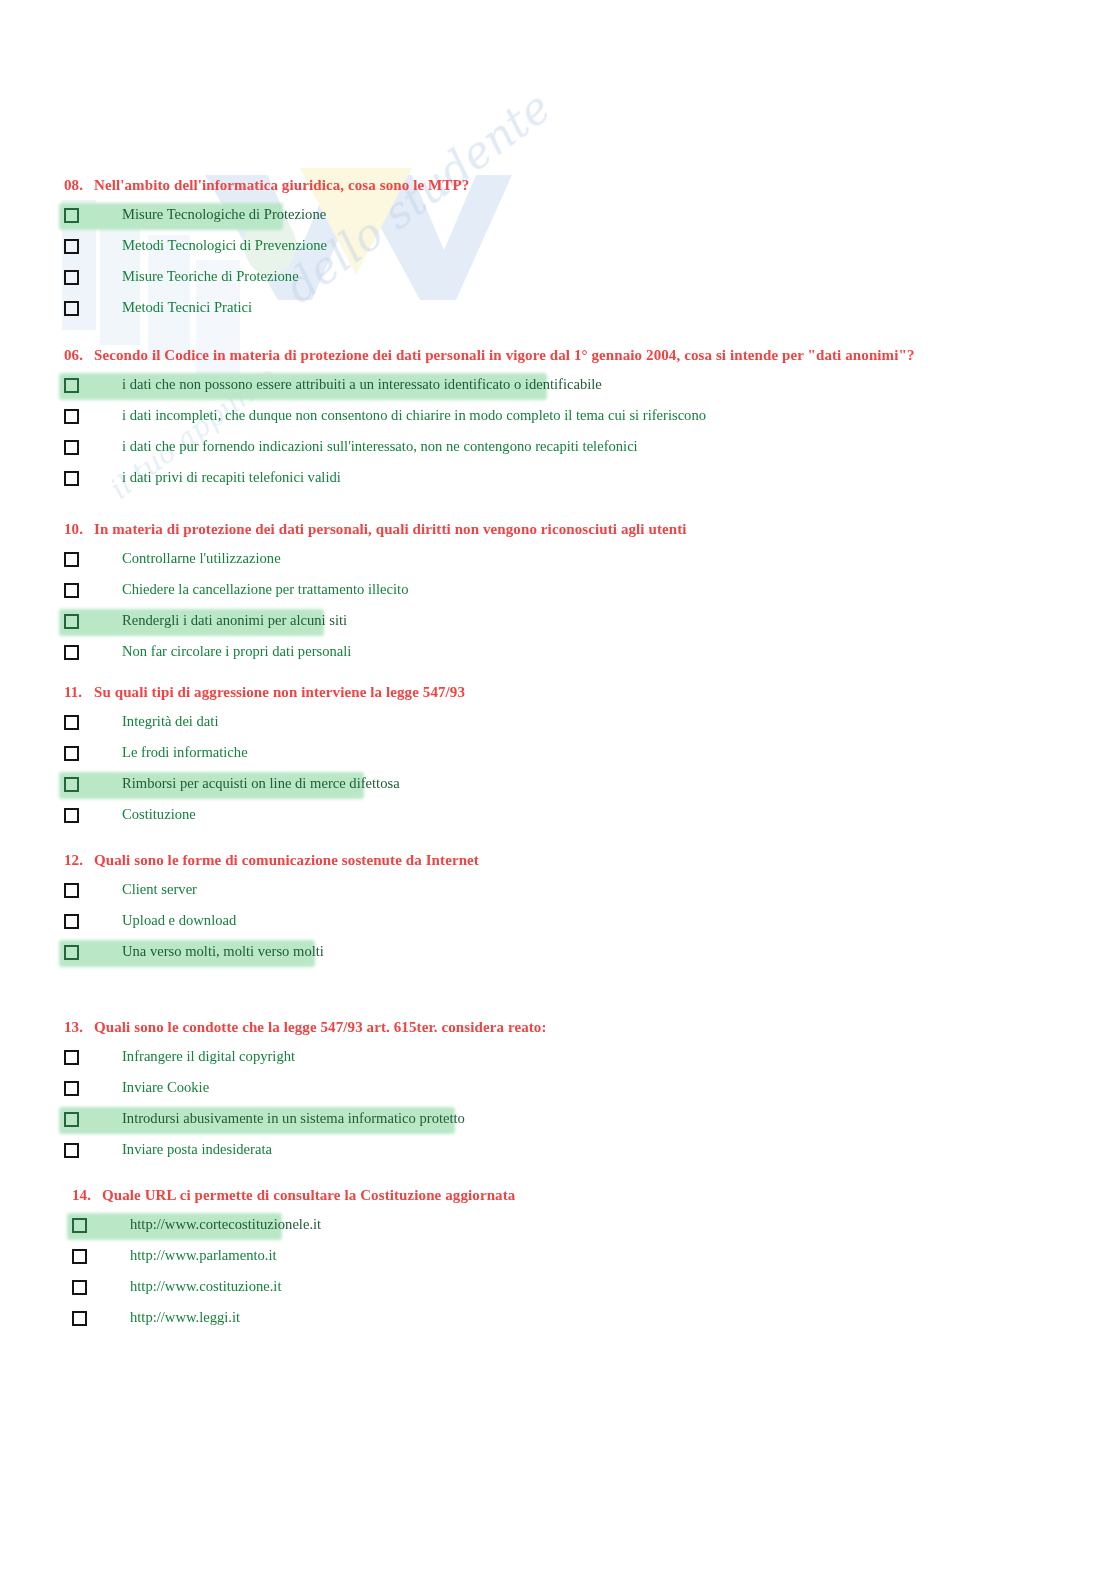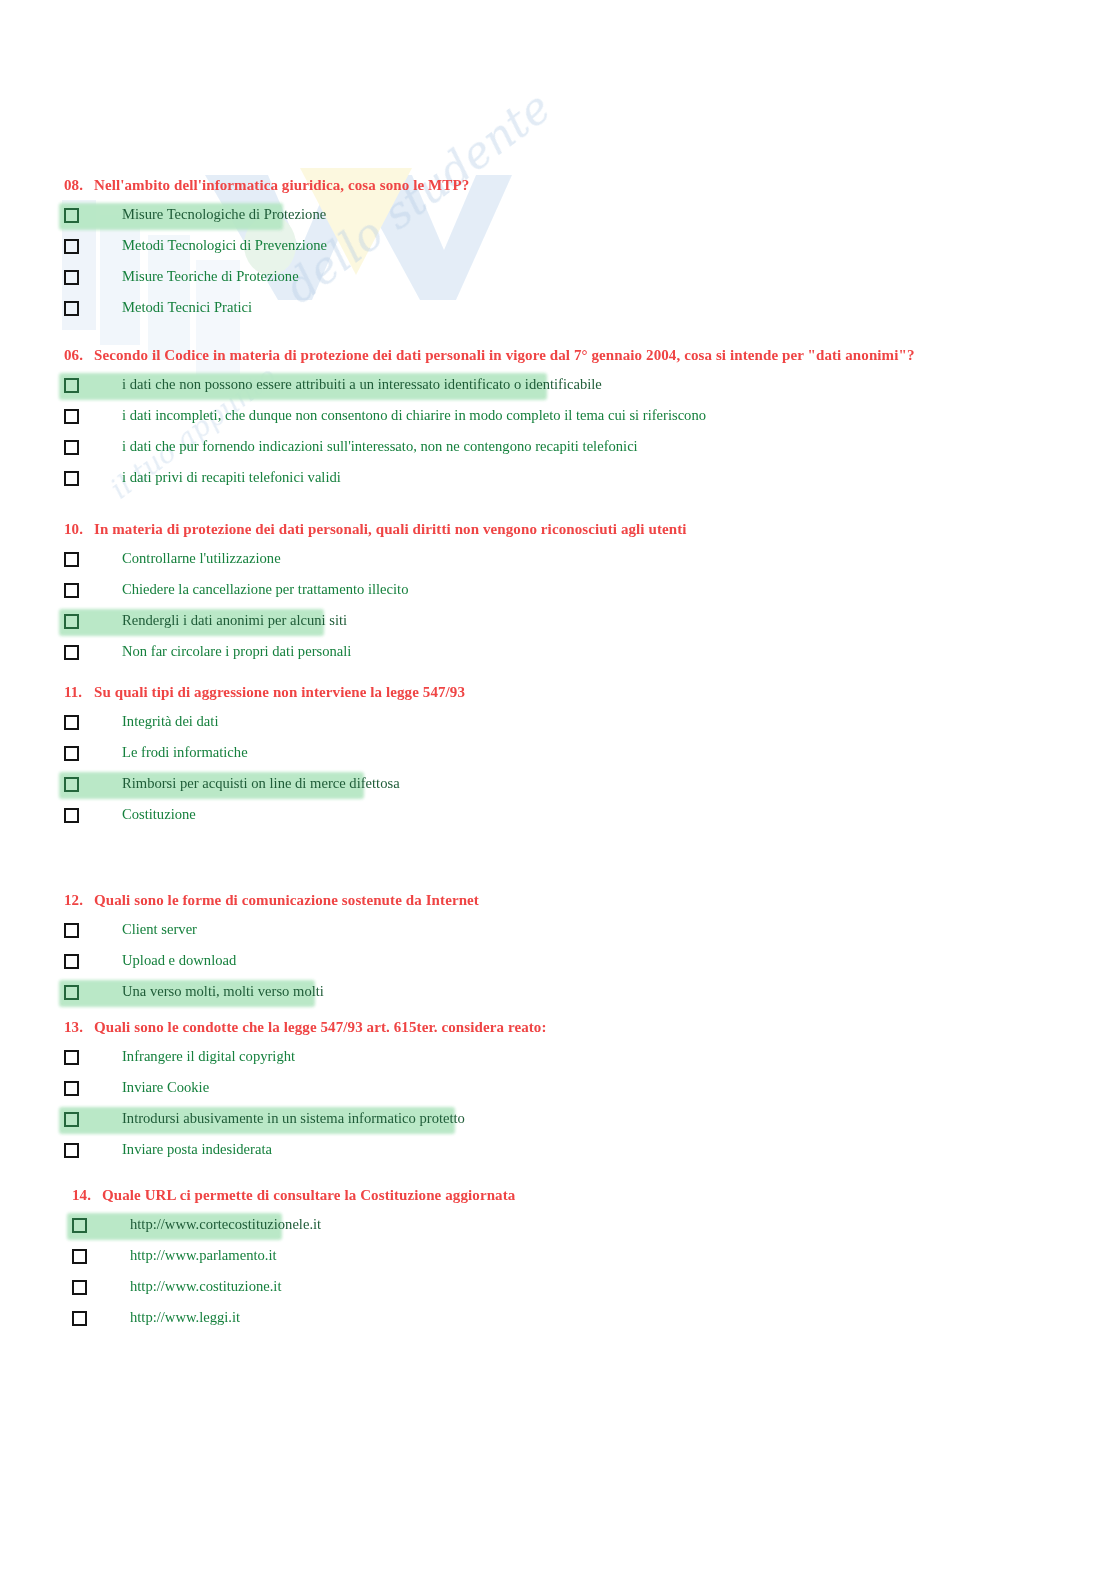--- a/index.html
+++ b/index.html
@@ -146,21 +146,21 @@
       <div class="option-row">
         <div class="checkbox"></div>
         <span class="opt-label">Misure Teoriche di Protezione</span>
       </div>
       <div class="option-row">
         <div class="checkbox"></div>
         <span class="opt-label">Metodi Tecnici Pratici</span>
       </div>
     </div>
     <div class="question-block" style="top: 346px;">
-      <div class="q-header"><span class="q-num">06.</span><span>Secondo il Codice in materia di protezione dei dati personali in vigore dal 7° gennaio 2004, cosa si intende per "dati anonimi"?</span></div>
+      <div class="q-header"><span class="q-num">06.</span><span>Secondo il Codice in materia di protezione dei dati personali in vigore dal 1° gennaio 2004, cosa si intende per "dati anonimi"?</span></div>
       <div class="option-row hl">
         <div class="hl-band" style="width: 488px;"></div>
         <div class="checkbox"></div>
         <span class="opt-label">i dati che non possono essere attribuiti a un interessato identificato o identificabile</span>
       </div>
       <div class="option-row">
         <div class="checkbox"></div>
         <span class="opt-label">i dati incompleti, che dunque non consentono di chiarire in modo completo il tema cui si riferiscono</span>
       </div>
       <div class="option-row">
@@ -205,21 +205,21 @@
       <div class="option-row hl">
         <div class="hl-band" style="width: 305px;"></div>
         <div class="checkbox"></div>
         <span class="opt-label">Rimborsi per acquisti on line di merce difettosa</span>
       </div>
       <div class="option-row">
         <div class="checkbox"></div>
         <span class="opt-label">Costituzione</span>
       </div>
     </div>
-    <div class="question-block" style="top: 891px;">
+    <div class="question-block" style="top: 851px;">
       <div class="q-header"><span class="q-num">12.</span><span>Quali sono le forme di comunicazione sostenute da Internet</span></div>
       <div class="option-row">
         <div class="checkbox"></div>
         <span class="opt-label">Client server</span>
       </div>
       <div class="option-row">
         <div class="checkbox"></div>
         <span class="opt-label">Upload e download</span>
       </div>
       <div class="option-row hl">

